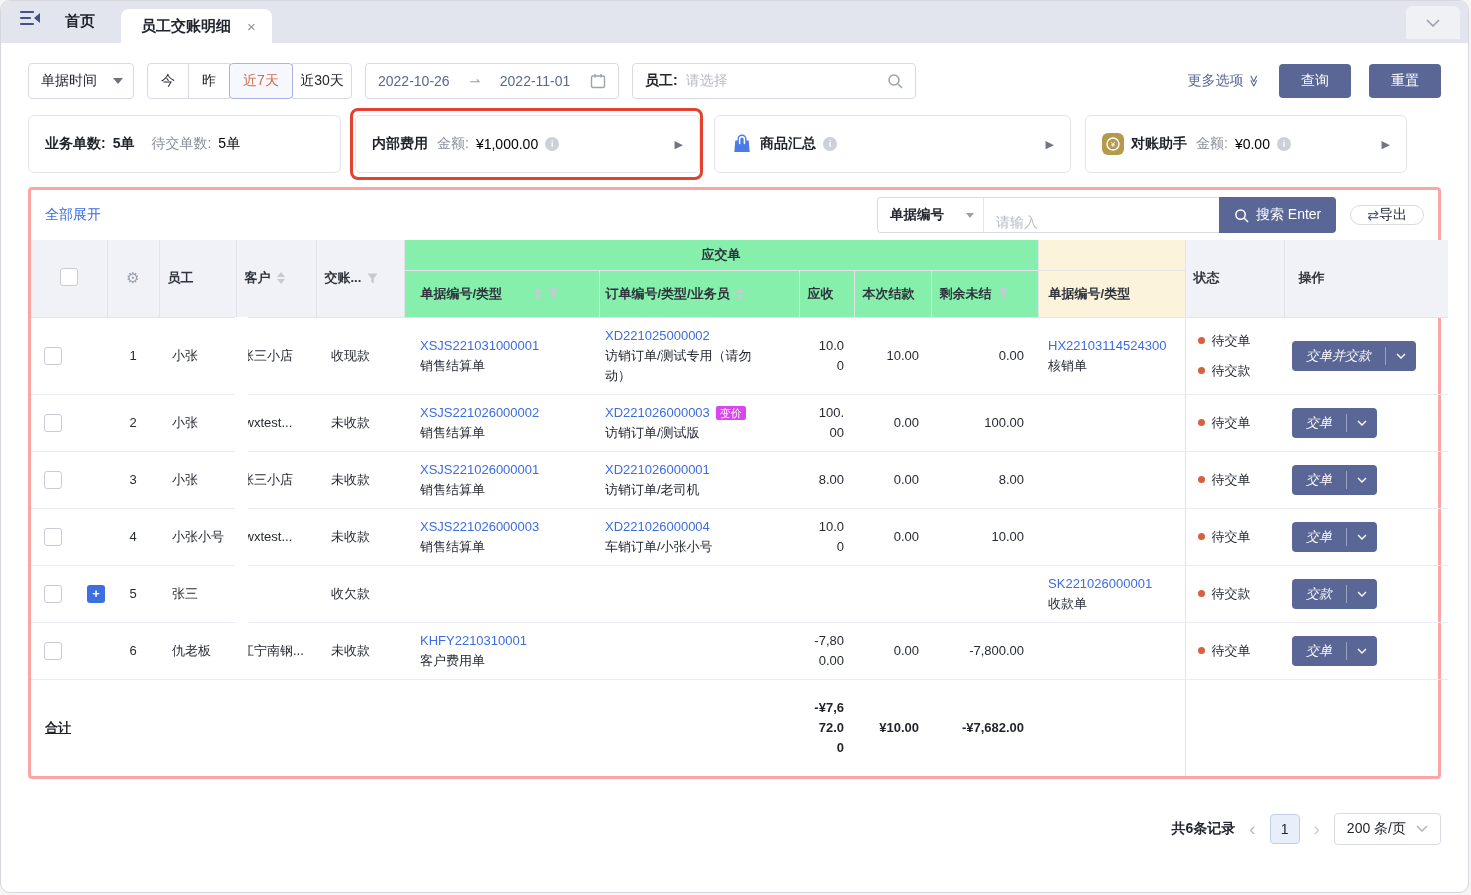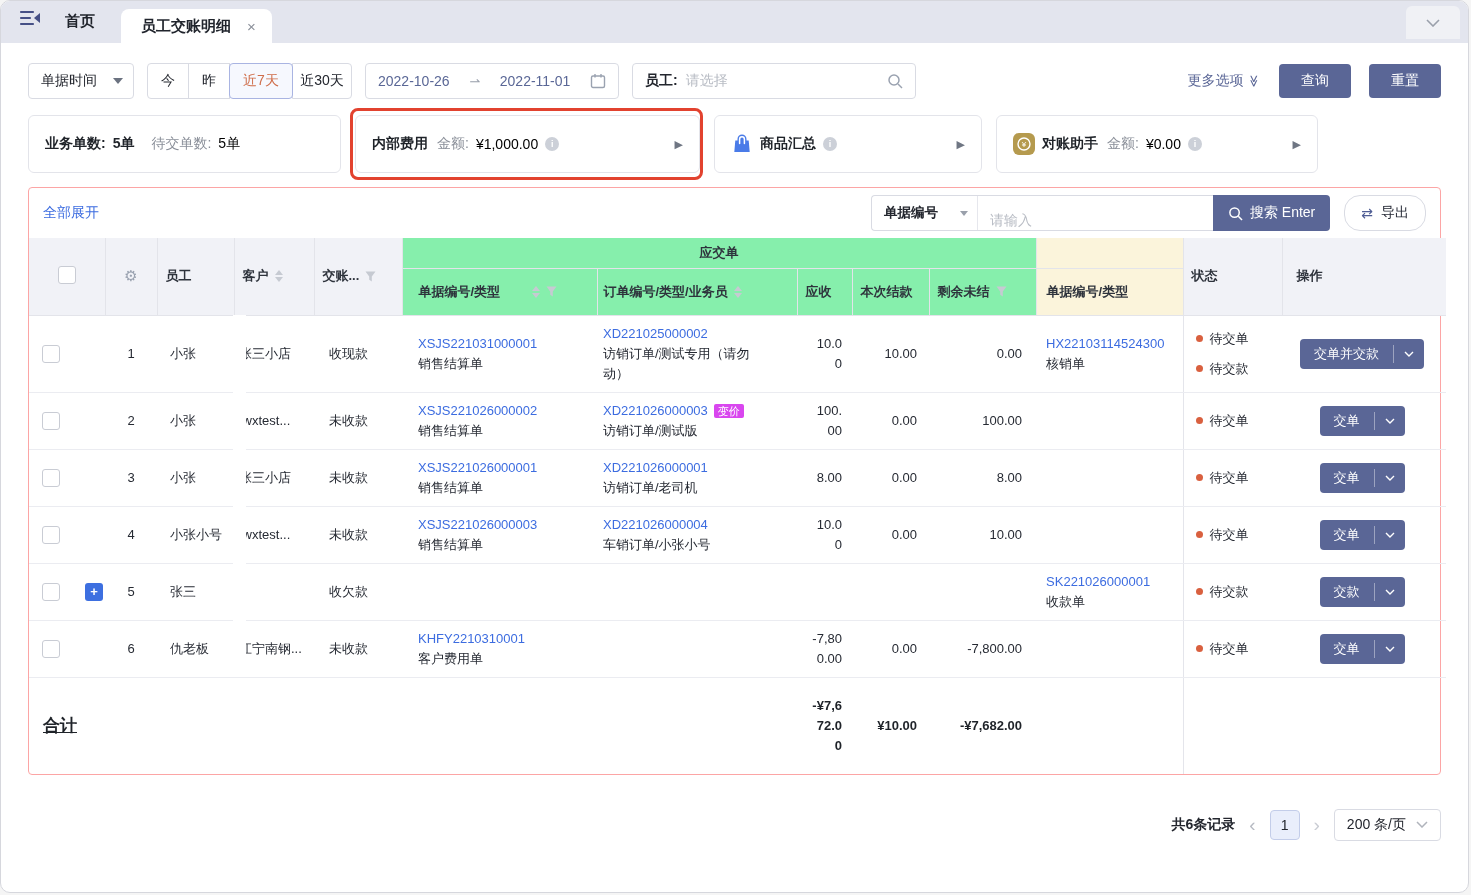--- a/index.html
+++ b/index.html
@@ -39,40 +39,40 @@
   .dbl-chev { display:inline-block; transform:rotate(90deg); font-size:12px; }
   .dbl-chev::before { content:"≫"; }
   .btn-primary { height:34px; min-width:72px; padding:0 16px; border:none; border-radius:4px; background:#5a6696; color:#fff; font-size:14px; display:flex; align-items:center; justify-content:center; cursor:pointer; font-family:inherit; }
 
   
   .cards-row { display:flex; margin-top:16px; gap:14px; }
   .card { height:58px; border:1px solid #e3e4ea; border-radius:6px; background:#fff; display:flex; align-items:center; padding:0 16px; font-size:14px; gap:7px; }
   .card .strong { font-weight:700; color:#1f2329; }
   .card .dim { color:#8a8f99; margin-left:10px; }
   .card .grow { flex:1; }
-  .w313{width:313px} .w345{width:345px} .w317{width:268px} .w322{width:322px}
+  .w313{width:313px} .w345{width:345px} .w317{width:357px} .w322{width:322px}
   .info-icon { width:14px; height:14px; border-radius:50%; background:#ccd0d8; color:#fff; font-size:9px; font-weight:700; display:inline-flex; align-items:center; justify-content:center; font-style:normal; }
   .info-icon::before { content:"i"; }
   .card-arrow { color:#6f7683; font-size:11px; cursor:pointer; }
   .card-arrow::before { content:"▶"; }
   .red-wrap { position:relative; }
   .red-annotation { position:absolute; left:-5px; right:-3px; top:-7px; bottom:-7px; border:3px solid #e2422f; border-radius:8px; pointer-events:none; }
   .bag-icon,.coin-icon { flex:0 0 auto; display:inline-flex; }
 
   
-  .panel { margin-top:14px; border:1px solid #fca5a5; border-radius:4px; }
+  .panel { margin-top:14px; border:3px solid #fca5a5; border-radius:4px; }
   .panel-toolbar { height:50px; display:flex; align-items:center; padding:0 14px; }
   .expand-all { color:#3c6ce0; font-size:14px; cursor:pointer; }
   .toolbar-right { margin-left:auto; display:flex; align-items:center; }
   .input-group { display:flex; height:36px; border:1px solid #d9dbe3; border-radius:4px 0 0 4px; border-right:none; width:342px; background:#fff; }
   .ig-field { width:106px; display:flex; align-items:center; justify-content:space-between; padding:0 9px 0 12px; font-size:13.5px; font-weight:700; color:#23262e; border-right:1px solid #e6e7ed; cursor:pointer; }
   .ig-field .caret-down { border-top-color:#9aa0ab; border-left-width:4px; border-right-width:4px; border-top-width:5px; }
   .ig-input { flex:1; display:flex; align-items:flex-end; padding:0 12px; font-size:14px; cursor:text; }
   .btn-search { height:36px; background:#5a6696; color:#fff; border:none; border-radius:0 4px 4px 0; padding:0 15px; display:flex; gap:7px; align-items:center; font-size:14px; cursor:pointer; font-family:inherit; }
-  .btn-export { height:36px; border:1px solid #d9dbe3; background:#fff; border-radius:16px; padding:0 16px; margin-left:14px; display:flex; gap:8px; align-items:center; font-size:14px; color:#242834; cursor:pointer; font-family:inherit; }
+  .btn-export { height:20px; border:1px solid #d9dbe3; background:#fff; border-radius:16px; padding:0 16px; margin-left:14px; display:flex; gap:0; align-items:center; font-size:14px; color:#242834; cursor:pointer; font-family:inherit; }
   .export-glyph { color:#4f5d94; font-size:14px; }
   .export-glyph::before { content:"⇄"; }
 
   
   .table-wrap { position:relative; }
   table { width:100%; border-collapse:collapse; table-layout:fixed; font-size:13px; color:#262a33; }
   thead th { background:#f1f2f7; border-right:1px solid #e3e4ea; border-bottom:1px solid #e3e4ea; font-weight:700; color:#2e333c; text-align:left; padding:0 8px; }
   thead tr.h1 th { height:30px; }
   thead tr.h2 th { height:47px; }
   thead th:last-child { border-right:none; }
@@ -106,27 +106,27 @@
   .tag { background:#d946ef; color:#fff; font-size:11px; padding:1px 4px; border-radius:2px; margin-left:6px; white-space:nowrap; }
   .num { text-align:right; word-break:break-all; }
   .td-recv { padding:8px 10px 8px 14px; }
   .td-settle { padding-right:12px; }
   .td-remain { padding-right:14px; }
   .td-doc2 { padding-left:10px; white-space:nowrap; overflow:hidden; }
   .td-status { padding-left:12px; border-left:1px solid #e4e5eb; }
   .st { display:flex; align-items:center; gap:7px; }
   .st + .st { margin-top:10px; }
   .dot { width:7px; height:7px; border-radius:50%; background:#d9603f; flex:0 0 auto; }
-  .td-action { text-align:center; padding-right:12px; }
+  .td-action { text-align:left; padding-right:12px;font-style:italic; }
   .sbtn { display:inline-flex; height:30px; background:#5a6696; border-radius:4px; color:#fff; align-items:center; overflow:hidden; cursor:pointer; }
   .sbtn-main { padding:0 14px; font-size:13px; white-space:nowrap; }
   .sbtn-div { width:1px; height:18px; background:rgba(255,255,255,.4); }
   .sbtn-chev { width:30px; display:flex; align-items:center; justify-content:center; }
   tr.totals td { padding-top:18px; padding-bottom:18px; border-bottom:none; font-weight:700; color:#1f2329; }
-  tr.totals .td-total-label { padding-left:14px; font-size:17px;text-decoration:underline; }
+  tr.totals .td-total-label { padding-left:14px; font-size:13px;text-decoration:underline; }
   tr.totals .bl { border-left:1px solid #e4e5eb; }
   .scroll-band { position:absolute; left:204px; width:13px; background:#fff; pointer-events:none; }
 
   
   .footer { display:flex; justify-content:flex-end; align-items:center; gap:14px; margin-top:34px; padding-bottom:18px; font-size:14px; color:#23262e; }
   .records { font-weight:700; }
   .pg-prev { color:#b6bac2; font-size:19px; cursor:pointer; }
   .pg-prev::before { content:"‹"; }
   .pg-next { color:#c9ccd3; font-size:19px; cursor:pointer; }
   .pg-next::before { content:"›"; }

